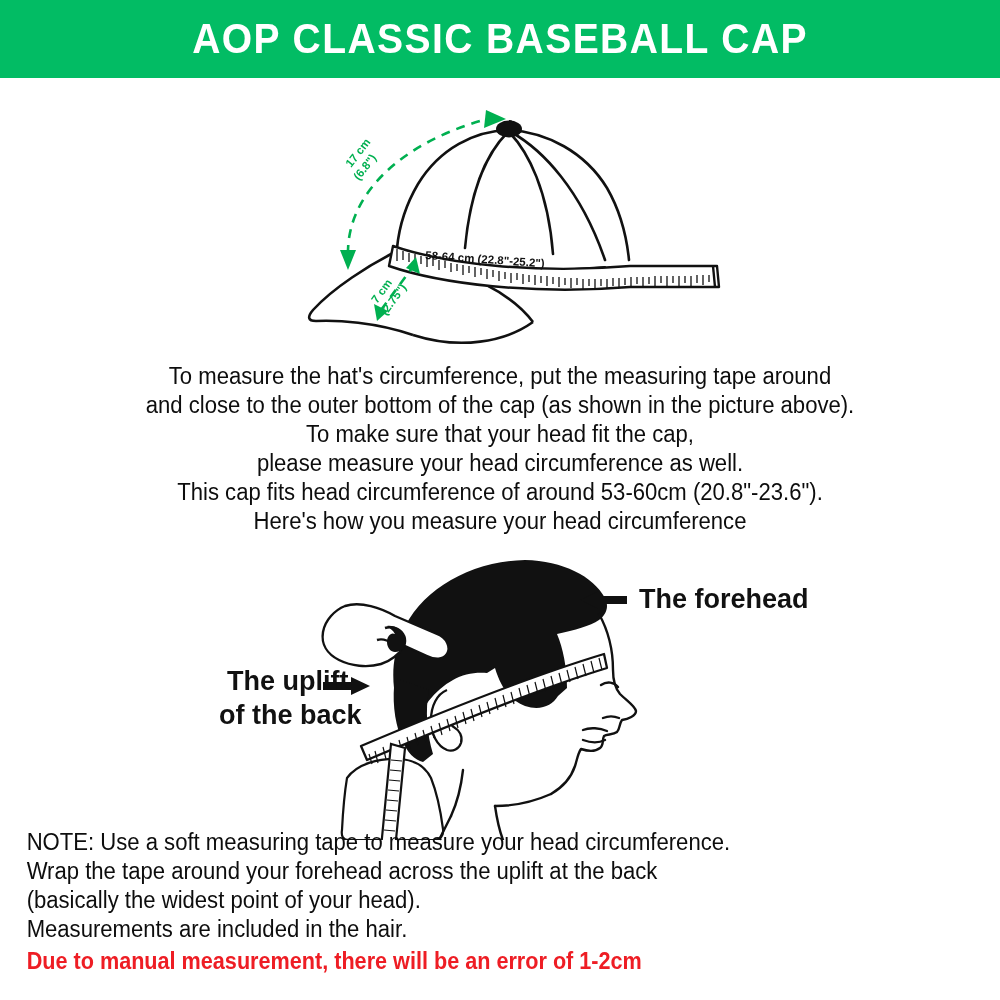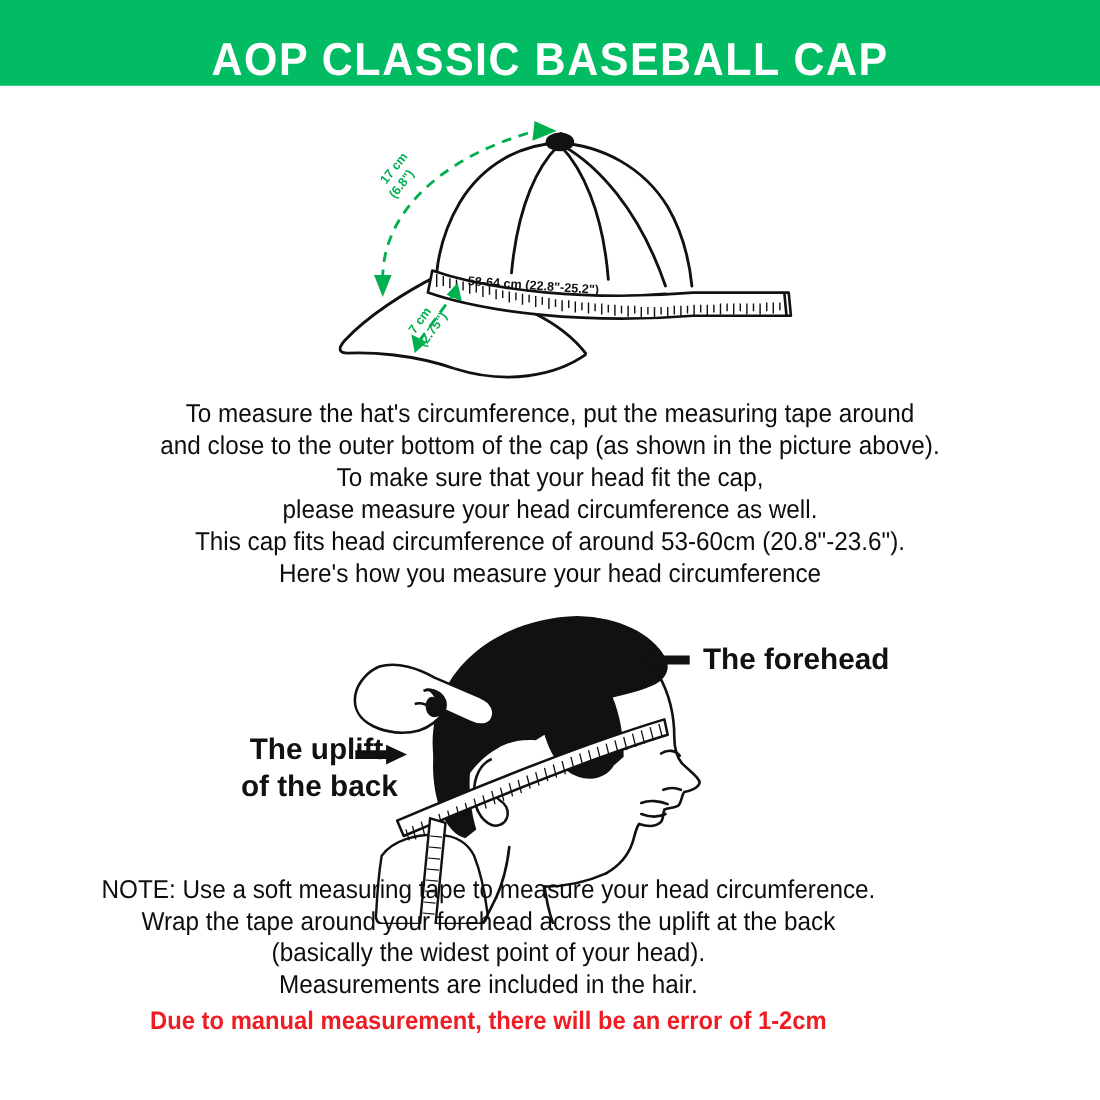--- a/index.html
+++ b/index.html
@@ -18,21 +18,21 @@
 
   
   #header-banner {
     position: absolute;
     left: 0;
     top: 0;
     width: 1000px;
     height: 78px;
     background: #02bc64;
     display: flex;
-    align-items: flex-end;
+    align-items: center;
     justify-content: center;
   }
   #header-title {
     font-family: "Liberation Sans Narrow", "Liberation Sans", sans-serif;
     font-weight: bold;
     font-size: 42px;
     letter-spacing: 1.5px;
     color: #ffffff;
     transform: scaleX(0.93);
     white-space: nowrap;
@@ -72,23 +72,23 @@
     top: 548px;
     width: 630px;
     height: 292px;
     text-align: right;
   }
 
   
   #note-block {
     position: absolute;
     left: 0;
-    top: 794px;
+    top: 828px;
     width: 888px;
-    text-align: center;
+    text-align: left;
   }
   #note-block .line {
     font-family: "Liberation Sans Narrow", "Liberation Sans", sans-serif;
     font-size: 23.5px;
     line-height: 29px;
     color: #0d0d0d;
     transform: scaleX(0.94);
     white-space: nowrap;
   }
   #note-block .warning {

